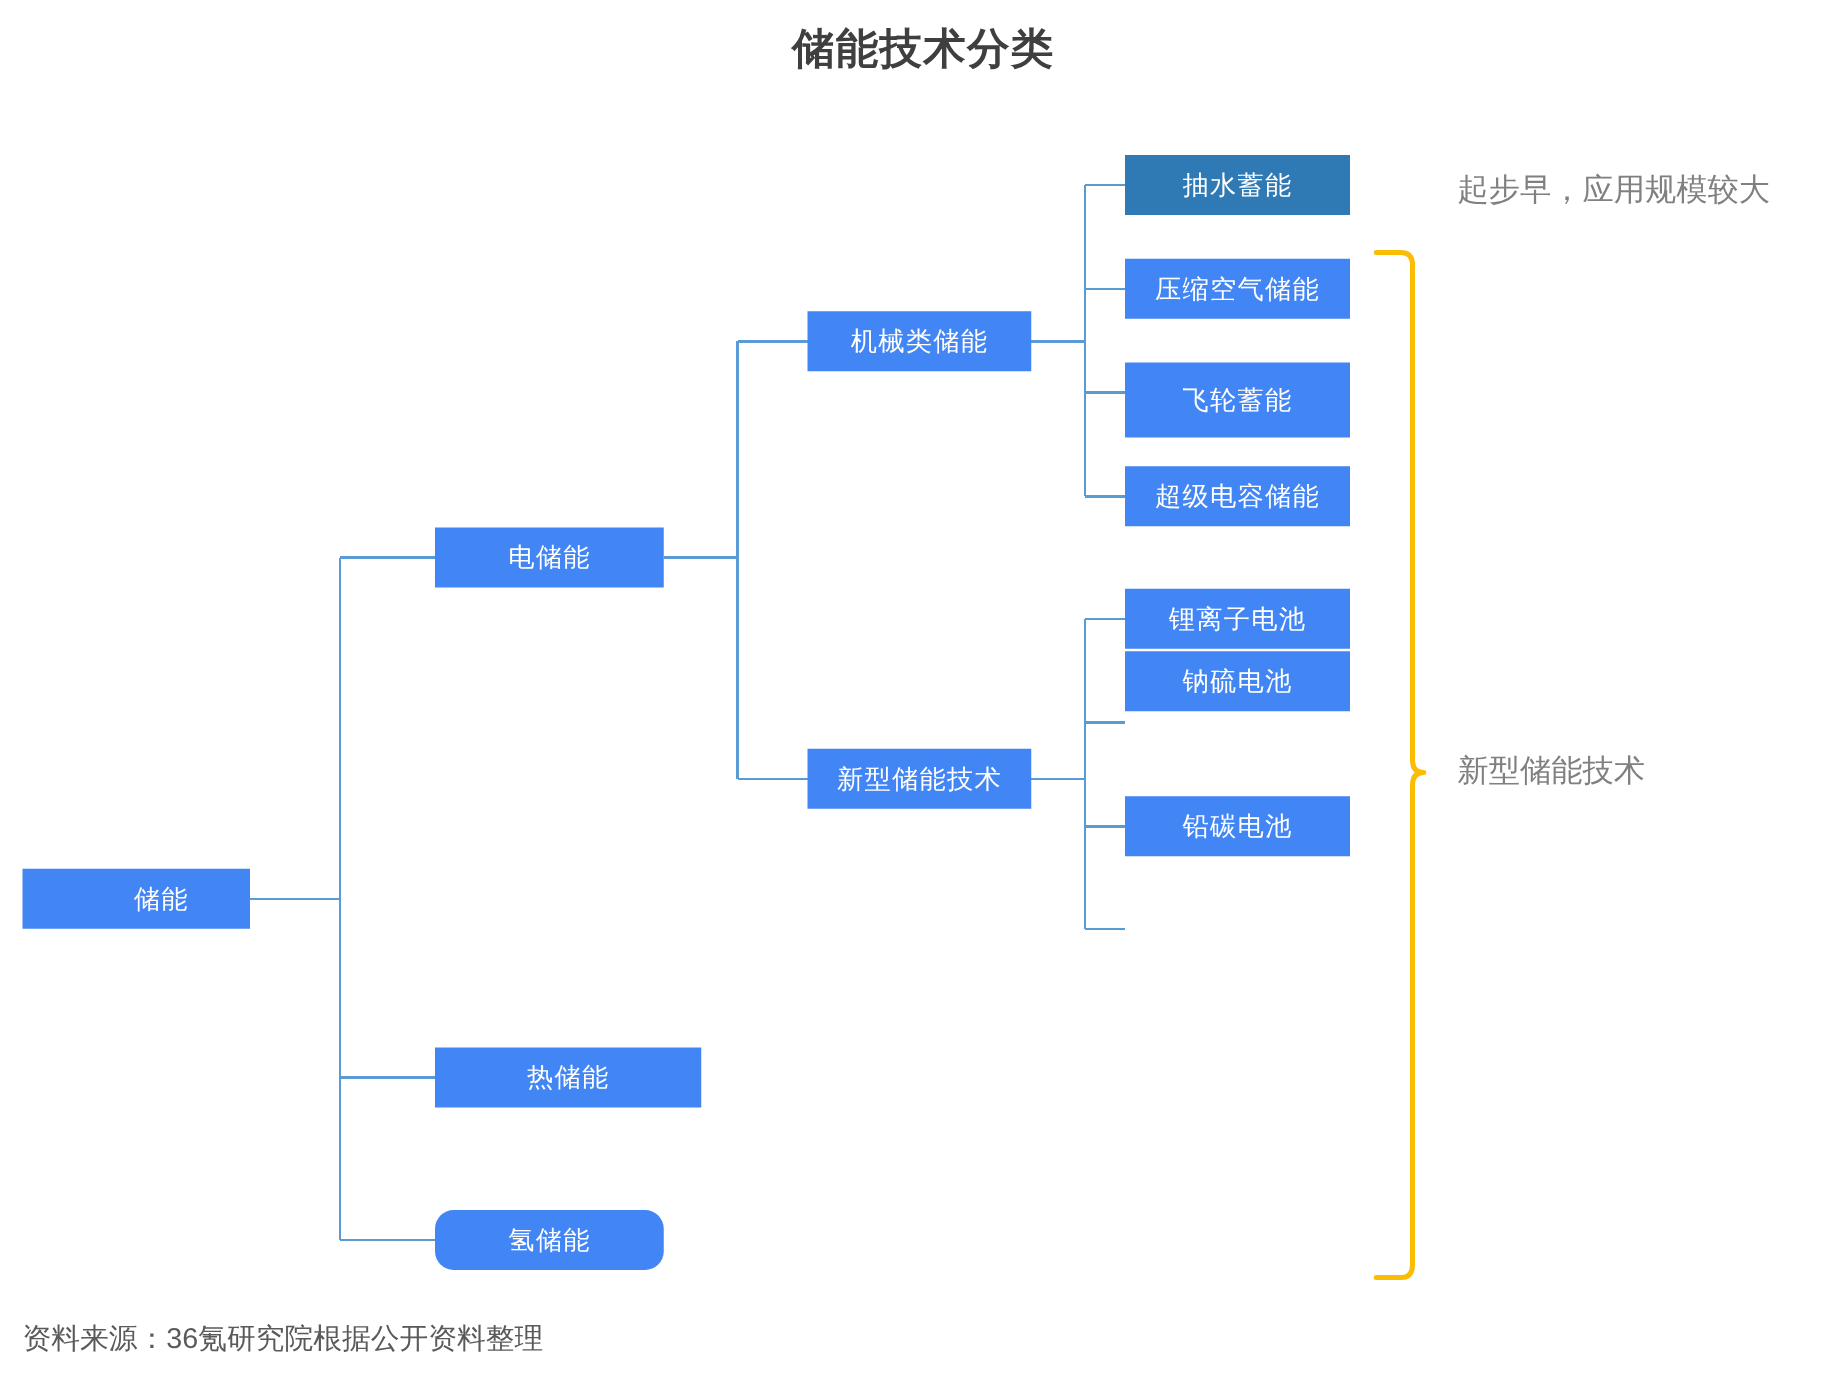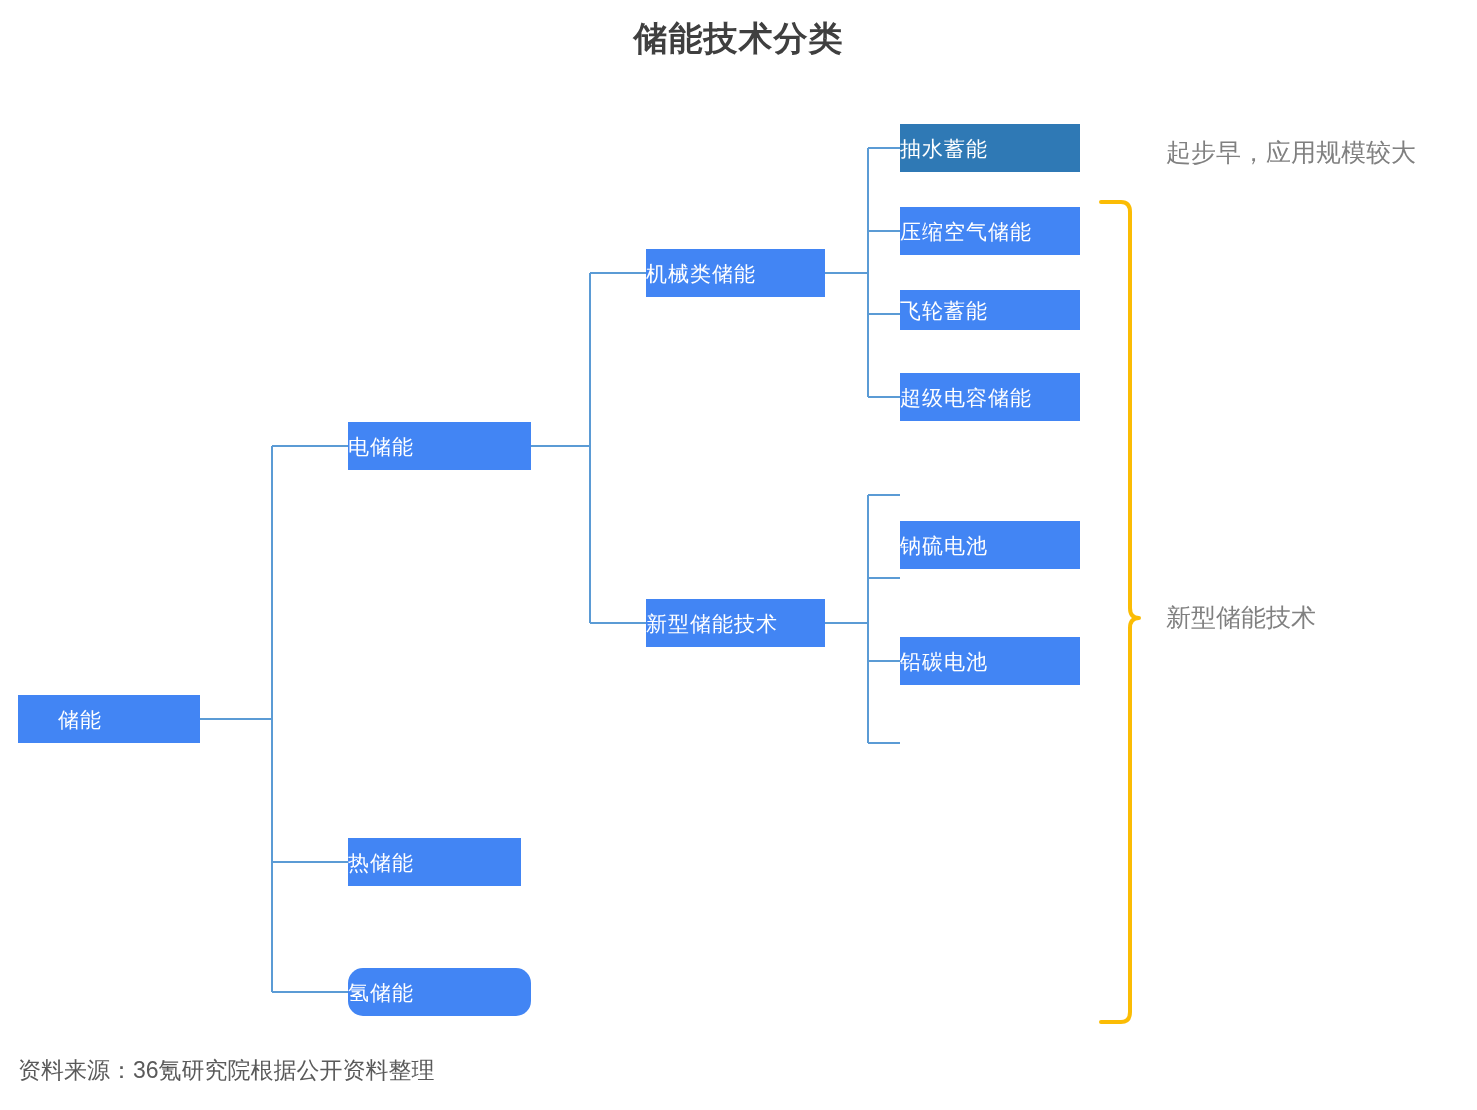--- a/index.html
+++ b/index.html
@@ -26,20 +26,21 @@
     font-size: 34px;
     font-weight: bold;
     color: #3f3f3f;
     letter-spacing: 1px;
   }
   .node {
     position: absolute;
     box-sizing: border-box;
     display: flex;
     align-items: center;
+    justify-content: center;
     color: #ffffff;
     font-size: 21px;
     line-height: 1;
     letter-spacing: 1px;
     white-space: nowrap;
   }
   .node.dark  { background: #2f79b5; }
   .node.light { background: #4285f4; }
 
   #links {
@@ -109,21 +110,21 @@
   </svg>
 
   <div class="node light" style="left:18px;  top:695px; width:182px; height:48px;padding-left:40px;">
     <span>储能</span>
   </div>
 
   <div class="node light" style="left:348px; top:422px; width:183px; height:48px;">
     <span>电储能</span>
   </div>
 
-  <div class="node light" style="left:348px; top:838px; width:173px; height:48px;">
+  <div class="node light" style="left:348px; top:838px; width:213px; height:48px;">
     <span>热储能</span>
   </div>
 
   <div class="node light" style="left:348px; top:968px; width:183px; height:48px;border-radius:15px;">
     <span>氢储能</span>
   </div>
 
   <div class="node light" style="left:646px; top:249px; width:179px; height:48px;">
     <span>机械类储能</span>
   </div>
@@ -133,28 +134,31 @@
   </div>
 
   <div class="node dark" style="left:900px; top:124px; width:180px; height:48px;">
     <span>抽水蓄能</span>
   </div>
 
   <div class="node light" style="left:900px; top:207px; width:180px; height:48px;">
     <span>压缩空气储能</span>
   </div>
 
-  <div class="node light" style="left:900px; top:290px; width:180px; height:40px;">
+  <div class="node light" style="left:900px; top:290px; width:180px; height:60px;">
     <span>飞轮蓄能</span>
   </div>
 
   <div class="node light" style="left:900px; top:373px; width:180px; height:48px;">
     <span>超级电容储能</span>
   </div>
 
+  <div class="node light" style="left:900px; top:471px; width:180px; height:48px;">
+    <span>锂离子电池</span>
+  </div>
 
   <div class="node light" style="left:900px; top:521px; width:180px; height:48px;">
     <span>钠硫电池</span>
   </div>
 
   <div class="node light" style="left:900px; top:637px; width:180px; height:48px;">
     <span>铅碳电池</span>
   </div>
 
 

